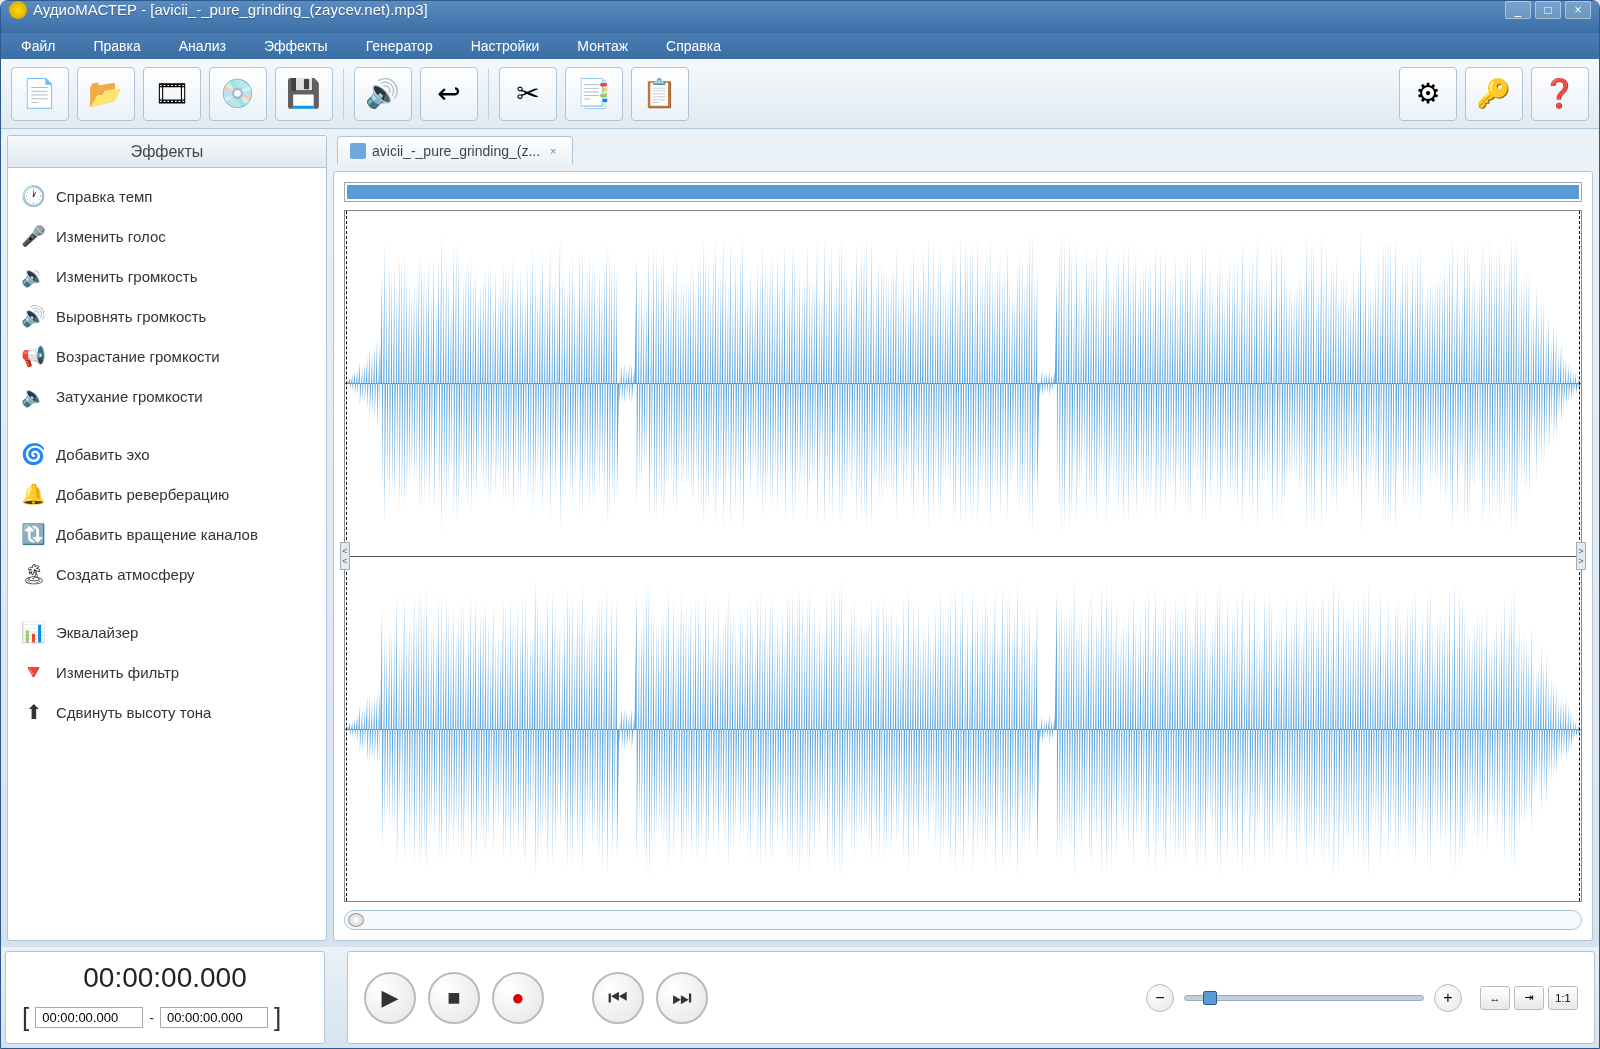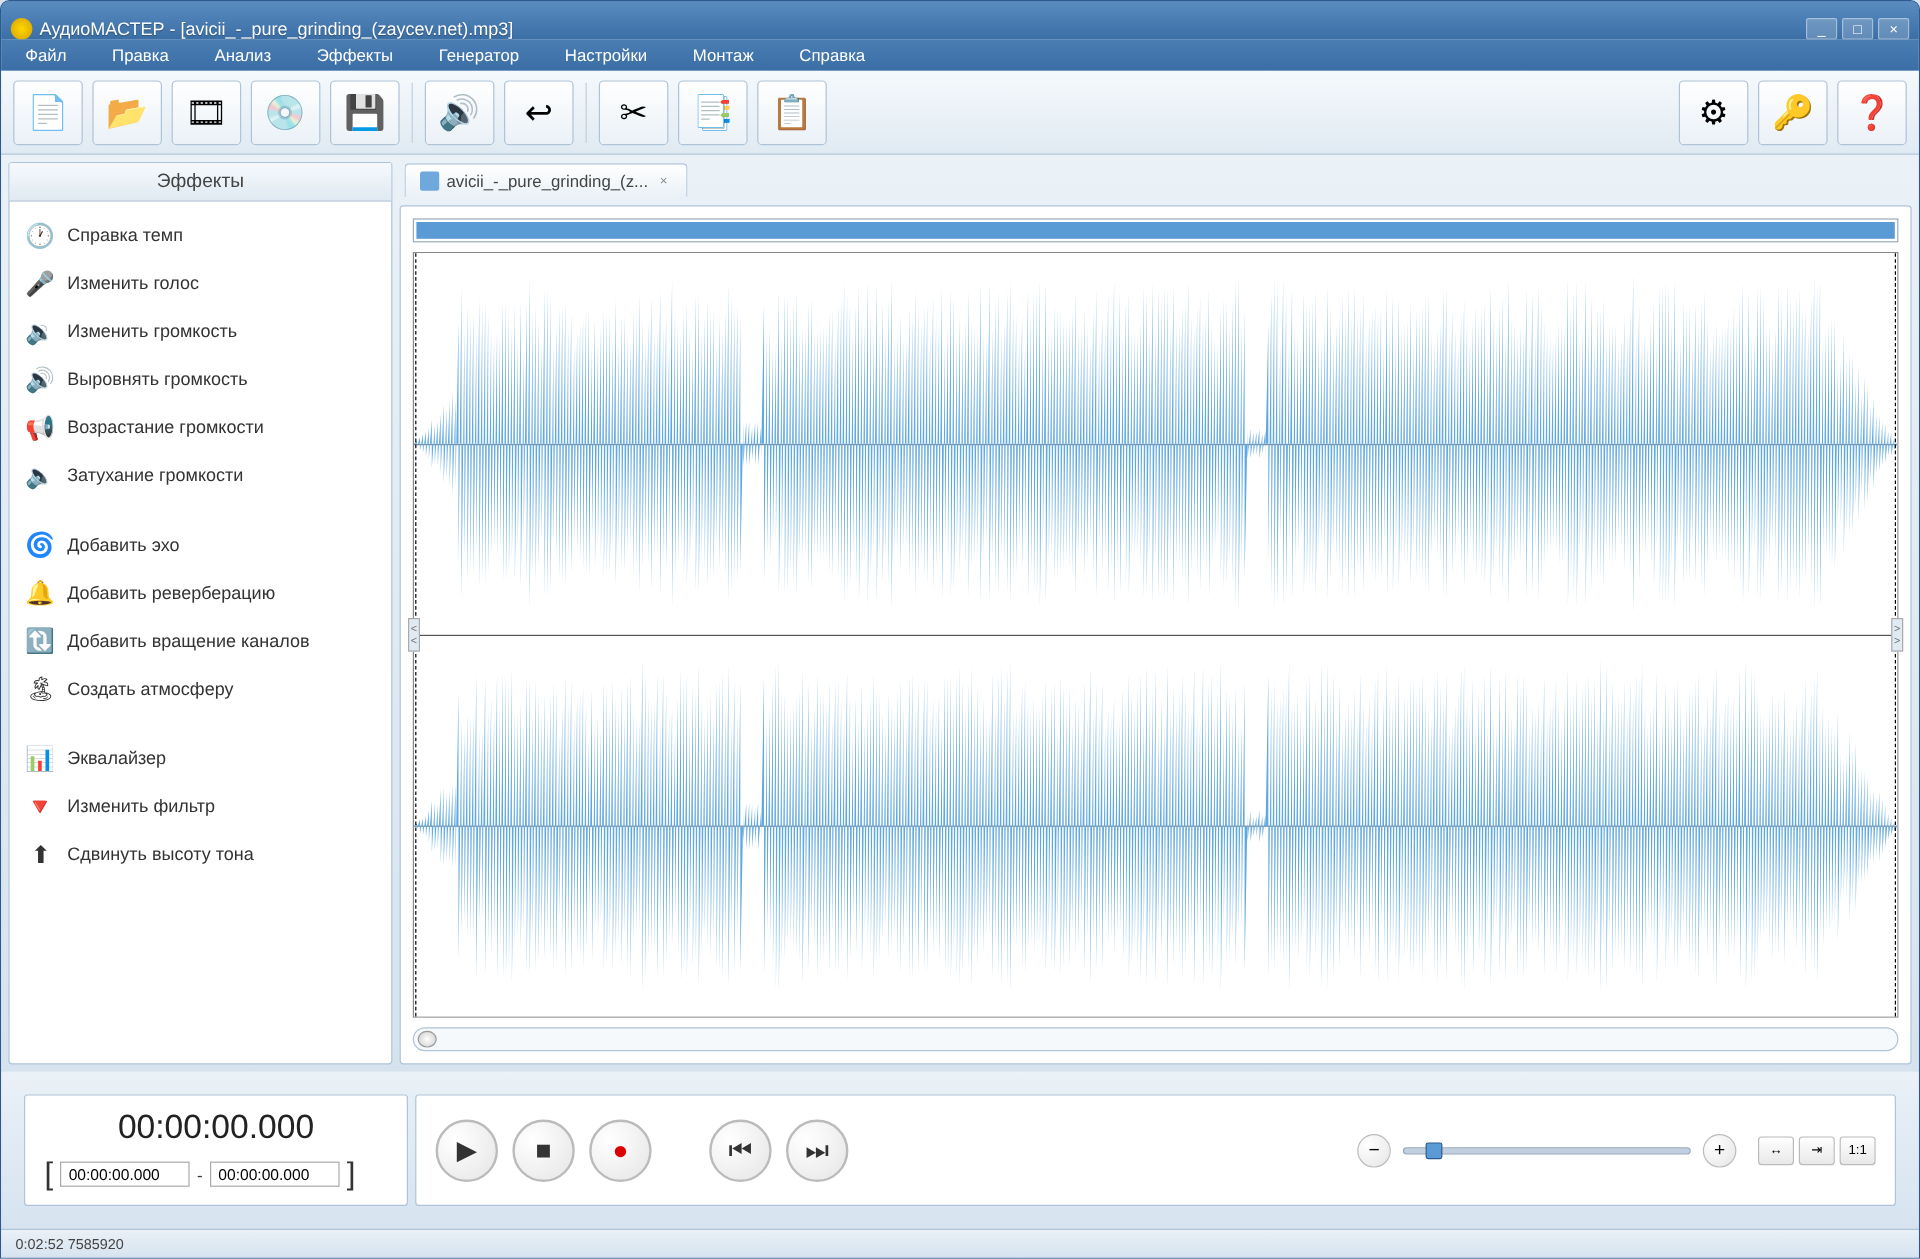--- a/index.html
+++ b/index.html
@@ -1,20 +1,20 @@
 <!DOCTYPE html>
 <html><head>
 <meta charset="utf-8">
 <style>
 * { box-sizing: border-box; margin: 0; padding: 0; }
 body { font-family: "Segoe UI", Tahoma, sans-serif; font-size: 13px; background: #d6e3ef; overflow: hidden; }
 
 .window { width: 1600px; height: 1049px; background: linear-gradient(to bottom, #3a6ea5 0%, #d6e3ef 40px); border: 1px solid #2c5a8f; border-radius: 8px 8px 0 0; display: flex; flex-direction: column; }
 
-.titlebar { height: 32px; display: flex; align-items: flex-end; padding: 0 8px; color: #fff; background: linear-gradient(to bottom, #5a8cc0, #3a6ea5); border-radius: 6px 6px 0 0; }
+.titlebar { height: 32px; display: flex; align-items: flex-start; padding: 0 8px; color: #fff; background: linear-gradient(to bottom, #5a8cc0, #3a6ea5); border-radius: 6px 6px 0 0; }
 .titlebar-icon { width: 18px; height: 18px; margin-right: 6px; background: radial-gradient(circle, #ffd700, #d4a000); border-radius: 50%; }
 .titlebar-text { flex: 1; font-size: 15px; text-shadow: 0 1px 1px rgba(0,0,0,.3); }
 .win-controls { display: flex; gap: 4px; }
 .win-btn { width: 26px; height: 18px; border: 1px solid rgba(255,255,255,.4); background: rgba(255,255,255,.2); color: #fff; display: flex; align-items: center; justify-content: center; font-size: 12px; cursor: pointer; border-radius: 2px; }
 
 .menubar { height: 26px; display: flex; align-items: center; gap: 18px; padding: 0 10px; background: linear-gradient(to bottom, #4a7db2, #3a6ea5); color: #fff; font-size: 14px; }
 .menu-item { padding: 3px 10px; cursor: pointer; border-radius: 3px; }
 
 .toolbar { height: 70px; display: flex; align-items: center; padding: 6px 10px; gap: 8px; background: linear-gradient(to bottom, #f5f9fc, #e0eaf2); border-bottom: 1px solid #b0c4d8; }
 .tb-btn { width: 58px; height: 54px; border: 1px solid #b0c4d8; background: linear-gradient(to bottom, #fff, #eaf1f7); border-radius: 4px; display: flex; align-items: center; justify-content: center; cursor: pointer; }
@@ -46,21 +46,21 @@
 .channel + .channel { border-top: 1px solid #555; }
 .wf-midline { position: absolute; left: 0; right: 0; top: 50%; height: 1px; background: #888; }
 .wf-svg { position: absolute; inset: 0; width: 100%; height: 100%; }
 .sel-dash { position: absolute; top: 0; bottom: 0; border-left: 1px dashed #000; }
 .splitter-l, .splitter-r { position: absolute; top: 50%; transform: translateY(-50%); width: 10px; height: 28px; background: #e0eaf2; border: 1px solid #aaa; display: flex; align-items: center; justify-content: center; font-size: 9px; color: #666; cursor: pointer; }
 .splitter-l { left: -5px; } .splitter-r { right: -5px; }
 
 .hscroll { height: 20px; border: 1px solid #b0c4d8; background: #f5f9fc; border-radius: 10px; position: relative; }
 .hscroll-thumb { position: absolute; left: 3px; top: 2px; width: 16px; height: 14px; background: radial-gradient(circle, #fff, #ccc); border: 1px solid #999; border-radius: 50%; cursor: pointer; }
 
-.bottom { display: flex; gap: 6px; padding: 19px; background: linear-gradient(to bottom, #eaf1f7, #d6e3ef); justify-content: center; }
+.bottom { display: flex; gap: 22px; padding: 4px; background: linear-gradient(to bottom, #eaf1f7, #d6e3ef); justify-content: center; }
 .time-panel { width: 320px; background: #fff; border: 1px solid #b0c4d8; border-radius: 3px; padding: 10px 16px; display: flex; flex-direction: column; justify-content: center; gap: 8px; }
 .big-time { font-size: 28px; color: #222; font-variant-numeric: tabular-nums; text-align: center; }
 .time-range { display: flex; align-items: center; gap: 6px; font-size: 14px; color: #333; }
 .time-input { border: 1px solid #aaa; padding: 2px 6px; font-size: 13px; width: 108px; font-variant-numeric: tabular-nums; }
 .bracket { font-size: 26px; color: #333; }
 
 .transport { flex: 1; background: #fff; border: 1px solid #b0c4d8; border-radius: 3px; display: flex; align-items: center; padding: 8px 16px; gap: 12px; }
 .tbtn { width: 52px; height: 52px; border: 2px solid #bbb; border-radius: 50%; background: radial-gradient(circle at 30% 30%, #fff, #e5e5e5); display: flex; align-items: center; justify-content: center; cursor: pointer; font-size: 22px; color: #333; }
 .tbtn.rec { color: #d00; }
 .tgap { width: 24px; }
@@ -279,17 +279,14 @@
         <div class="zbtn">+</div>
         <div class="fit-btns">
           <div class="fbtn">↔</div>
           <div class="fbtn">⇥</div>
           <div class="fbtn">1:1</div>
         </div>
       </div>
     </div>
   </div>
 
-  <div class="statusbar">
-    <span>0:02:52 7585920</span>
-  </div>
 
 </div>
 
 </body></html>

